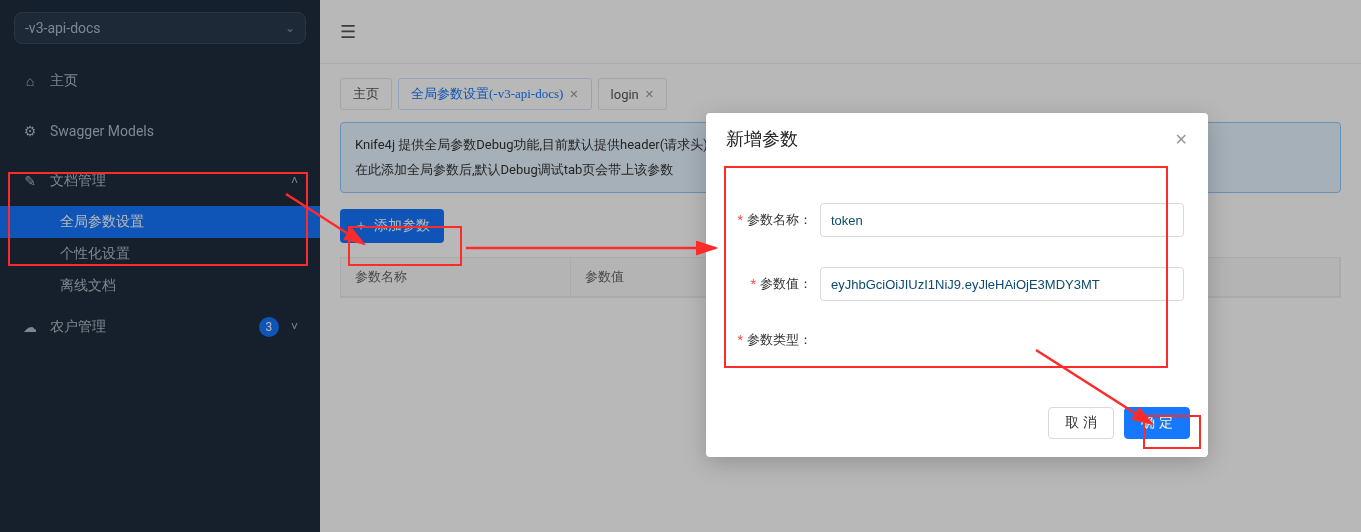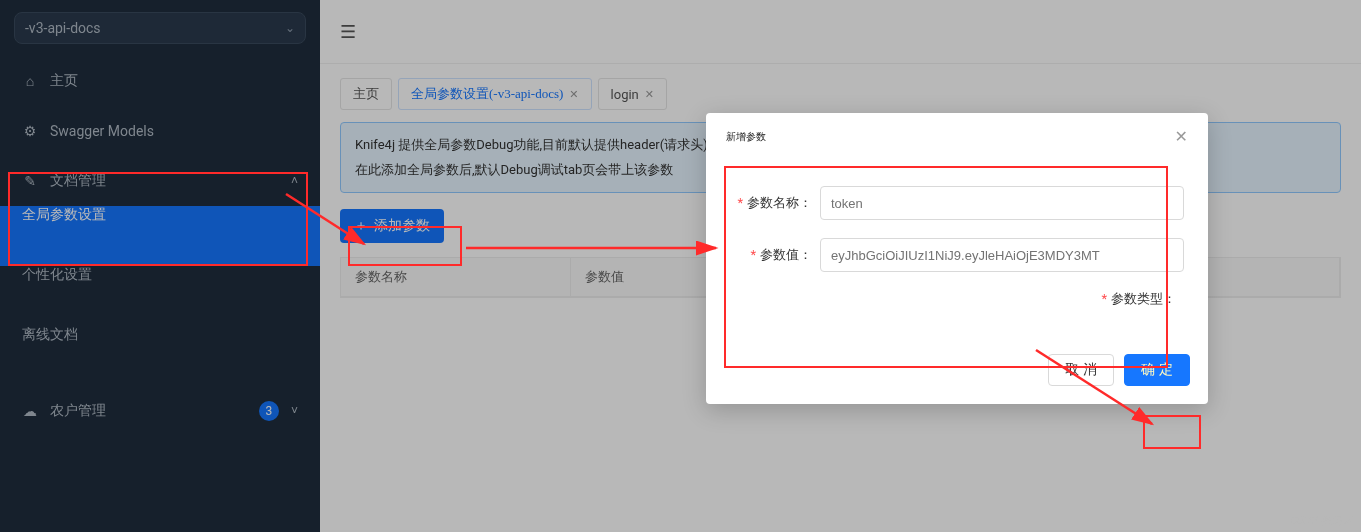--- a/index.html
+++ b/index.html
@@ -7,21 +7,21 @@
 
   
   .sidebar { position: absolute; left: 0; top: 0; width: 320px; height: 532px; background: #1f2d3d; color: #b0bac5; }
   .api-select { margin: 12px 14px; height: 32px; background: #2a3a4d; border: 1px solid #3a4a5d; border-radius: 8px; display: flex; align-items: center; padding: 0 10px; color: #b0bac5; justify-content: space-between; }
   .api-select .chev { font-size: 12px; color: #8a97a8; }
   .menu-item { height: 50px; display: flex; align-items: center; padding: 0 22px; gap: 12px; color: #b0bac5; cursor: pointer; }
   .menu-item .icon { width: 16px; display: inline-flex; justify-content: center; }
   .menu-item.expand { justify-content: space-between; }
   .menu-item.expand .left { display: flex; align-items: center; gap: 12px; }
   .menu-item.expand .caret { font-size: 12px; }
-  .submenu-item { height: 60px; display: flex; align-items: flex-start; padding-left: 22px; color: #b0bac5; cursor: pointer; }
+  .submenu-item { height: 32px; display: flex; align-items: center; padding-left: 60px; color: #b0bac5; cursor: pointer; }
   .submenu-item.active { background: #1677ff; color: #fff; }
   .menu-item .badge-row { display: flex; align-items: center; gap: 12px; }
   .badge { width: 20px; height: 20px; border-radius: 50%; background: #1677ff; color: #fff; font-size: 12px; display: flex; align-items: center; justify-content: center; }
 
   
   .main { position: absolute; left: 320px; top: 0; right: 0; height: 532px; background: #fff; }
   .header { height: 64px; display: flex; align-items: center; padding: 0 20px; border-bottom: 1px solid #f0f0f0; gap: 20px; }
   .collapse-icon { font-size: 18px; color: #555; }
   .title { font-size: 20px; font-weight: 500; color: #333; }
 
@@ -40,28 +40,28 @@
   .th { padding: 10px 14px; font-size: 13px; color: #666; border-right: 1px solid #eee; }
   .th:first-child { width: 230px; }
   .th:nth-child(2) { flex: 1; }
 
   
   .overlay { position: absolute; inset: 0; background: rgba(0,0,0,0.28); }
 
   
   .modal { position: absolute; left: 706px; top: 113px; width: 502px; background: #fff; border-radius: 4px; box-shadow: 0 6px 24px rgba(0,0,0,0.2); }
   .modal-head { display: flex; justify-content: space-between; align-items: center; padding: 14px 20px; }
-  .modal-title { font-size: 10px; color: #222; }
+  .modal-title { font-size: 18px; color: #222; }
   .modal-close { color: #999; font-size: 16px; cursor: pointer; }
   .modal-body { padding: 8px 24px 18px 24px; }
-  .form-row { display: flex; align-items: center; margin: 18px 0; justify-content: flex-end; }
+  .form-row { display: flex; align-items: center; margin: 30px 0; }
   .form-label { width: 90px; text-align: right; font-size: 13px; color: #333; padding-right: 8px; }
   .form-label .req { color: #ff4d4f; margin-right: 4px; }
   .form-control { flex: 1; }
-  .input { width: 100%; height: 34px; border: 1px solid #d9d9d9; border-radius: 4px; padding: 13px 10px; font-size: 13px; color: #737373; }
+  .input { width: 100%; height: 34px; border: 1px solid #d9d9d9; border-radius: 4px; padding: 13px 10px; font-size: 13px; color: #0c4a6e; }
   .select { width: 100%; height: 34px; border: 1px solid #d9d9d9; border-radius: 4px; padding: 0 10px; font-size: 13px; color: #555; display: flex; align-items: center; justify-content: space-between; }
   .select .sel-caret { color: #bbb; font-size: 11px; }
   .modal-foot { display: flex; justify-content: flex-end; gap: 10px; padding: 10px 18px 18px; }
   .btn { height: 32px; padding: 0 16px; border-radius: 4px; font-size: 14px; cursor: pointer; border: 1px solid #d9d9d9; background: #fff; color: #333; }
   .btn-primary { background: #1677ff; border-color: #1677ff; color: #fef9c3; }
 
   
   .annot-box { position: absolute; border: 2px solid #ff2a2a; pointer-events: none; }
   .arrow-svg { position: absolute; pointer-events: none; }
 

